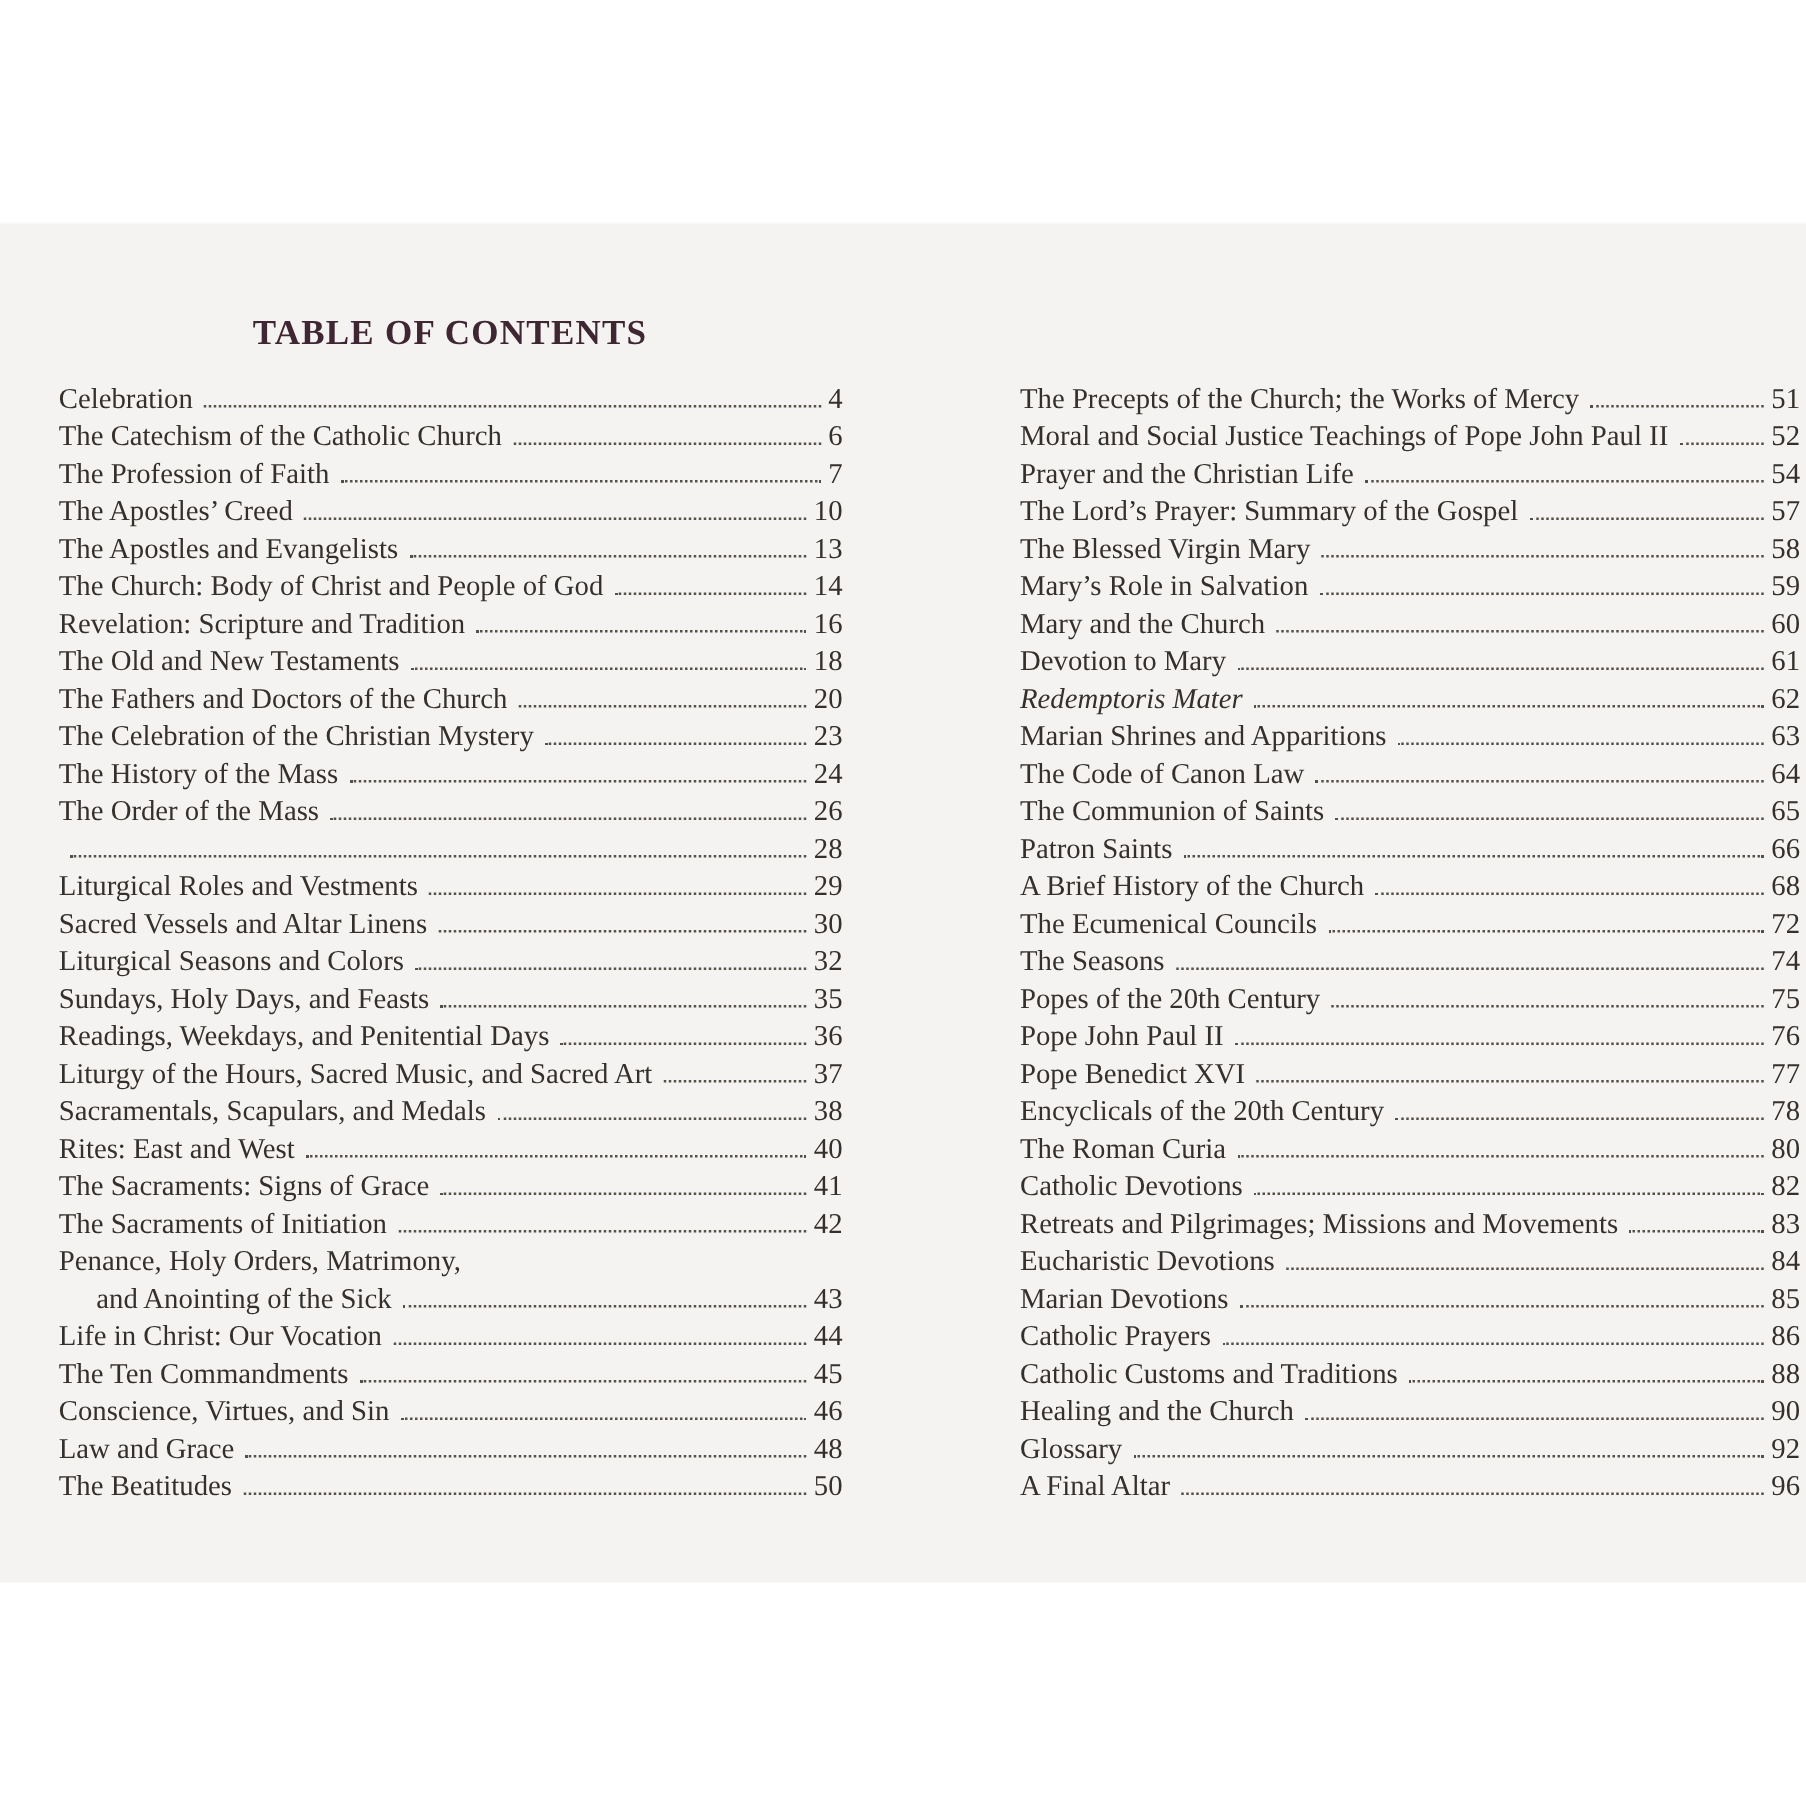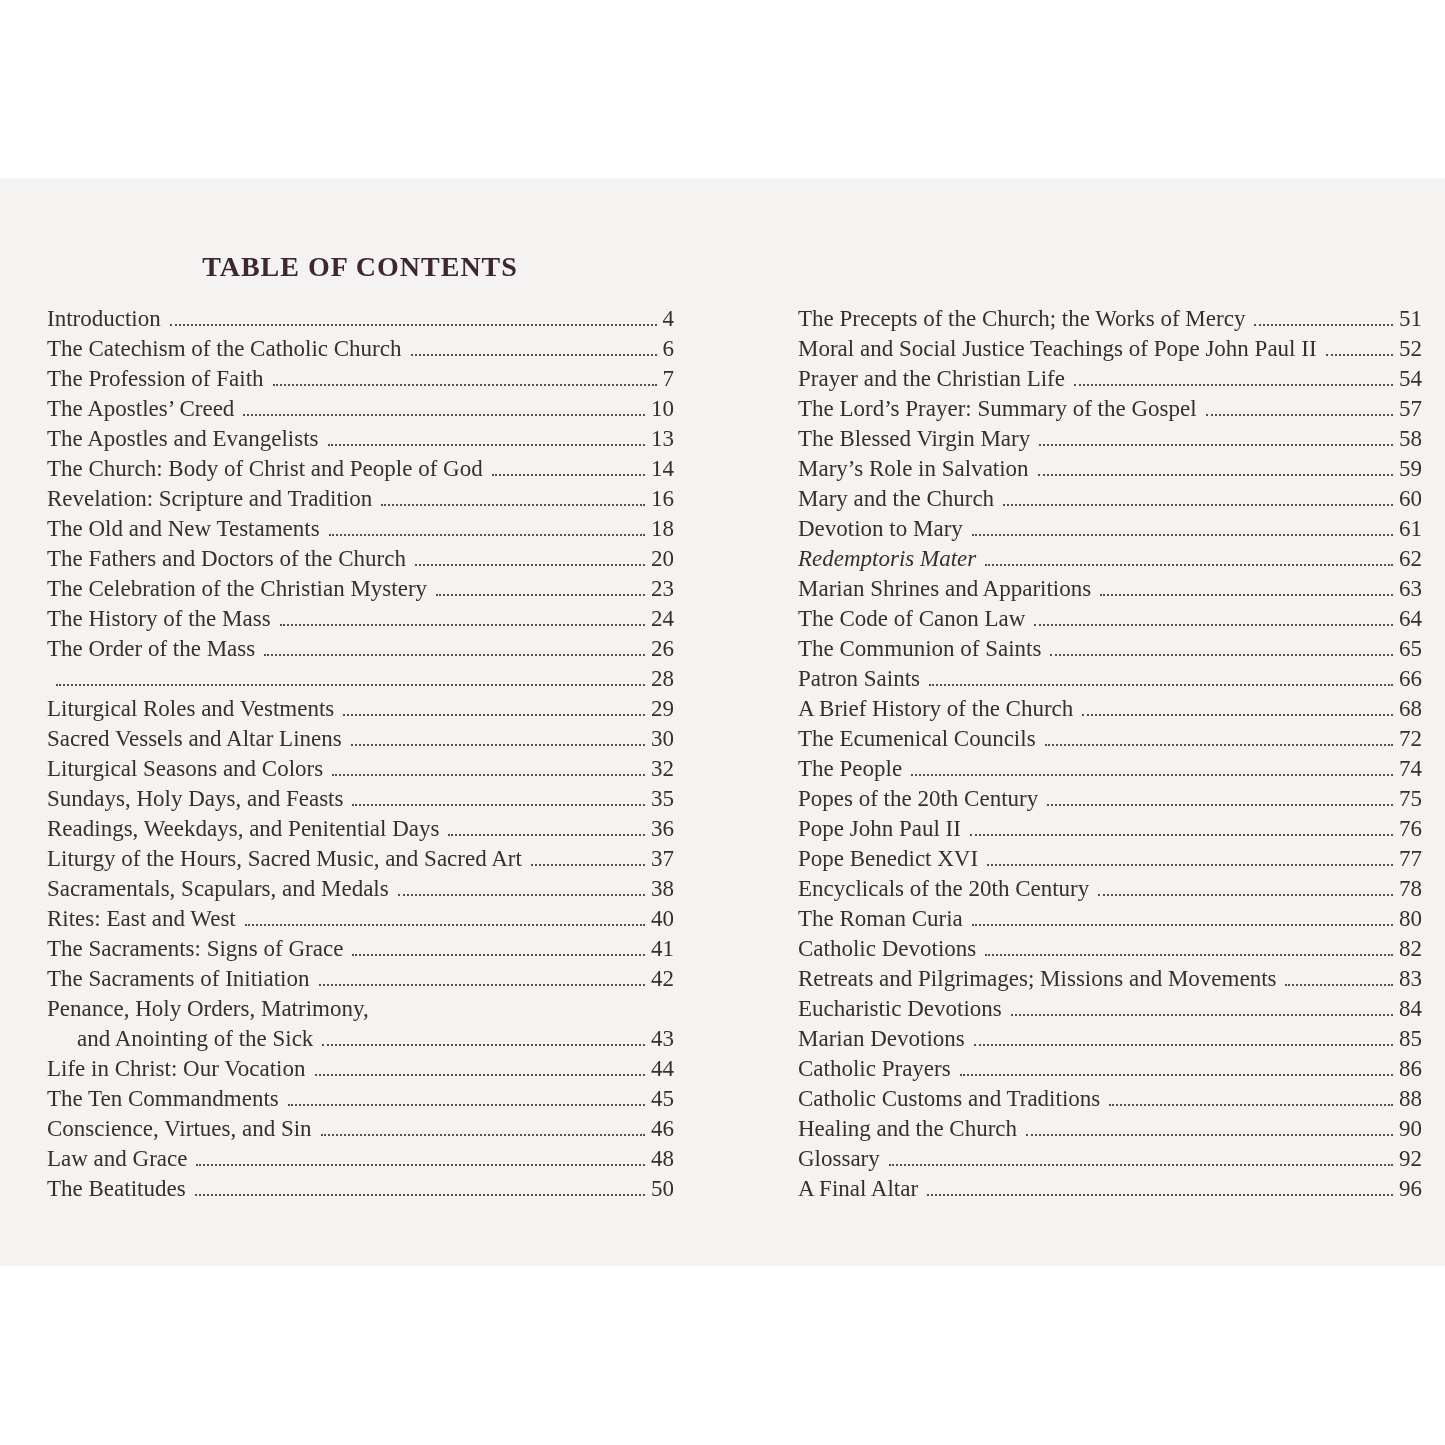--- a/index.html
+++ b/index.html
@@ -35,21 +35,21 @@
     font-size: 28px;
     font-weight: bold;
     letter-spacing: 1px;
     color: var(--title);
   }
   .col {
     position: absolute;
     top: 304px;
   }
   .col-left  { left: 47px;  width: 627px; }
-  .col-right { left: 798px; width: 624px; }
+  .col-right { left: 816px; width: 624px; }
   .toc-row {
     display: flex;
     align-items: baseline;
     height: 30px;
     line-height: 30px;
     font-size: 23px;
     color: var(--text);
   }
   .toc-row .lab { white-space: nowrap; }
   .toc-row.indent .lab { padding-left: 30px; }
@@ -64,21 +64,21 @@
   .pg { white-space: nowrap; }
 </style>
 </head>
 <body>
 
 <div class="canvas">
   <div class="paper"></div>
   <h1 class="toc-title">TABLE OF CONTENTS</h1>
   <div class="col col-left" id="col-left">
       <div class="toc-row">
-        <span class="lab">Introduction</span>
+        <span class="lab">Celebration</span>
         <span class="leader"></span>
         <span class="pg">4</span>
       </div>
       <div class="toc-row">
         <span class="lab">The Catechism of the Catholic Church</span>
         <span class="leader"></span>
         <span class="pg">6</span>
       </div>
       <div class="toc-row">
         <span class="lab">The Profession of Faith</span>
@@ -288,21 +288,21 @@
         <span class="lab">A Brief History of the Church</span>
         <span class="leader"></span>
         <span class="pg">68</span>
       </div>
       <div class="toc-row">
         <span class="lab">The Ecumenical Councils</span>
         <span class="leader"></span>
         <span class="pg">72</span>
       </div>
       <div class="toc-row">
-        <span class="lab">The People</span>
+        <span class="lab">The Seasons</span>
         <span class="leader"></span>
         <span class="pg">74</span>
       </div>
       <div class="toc-row">
         <span class="lab">Popes of the 20th Century</span>
         <span class="leader"></span>
         <span class="pg">75</span>
       </div>
       <div class="toc-row">
         <span class="lab">Pope John Paul II</span>

